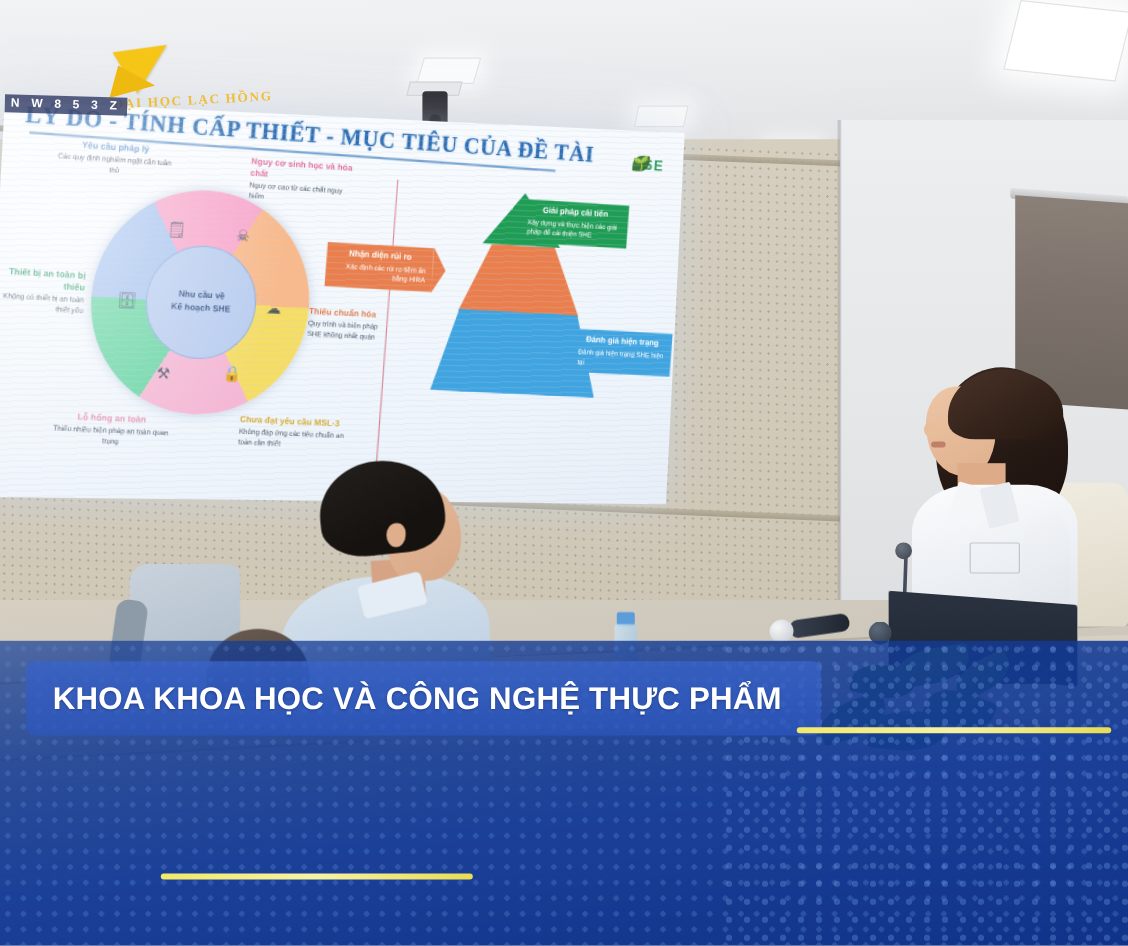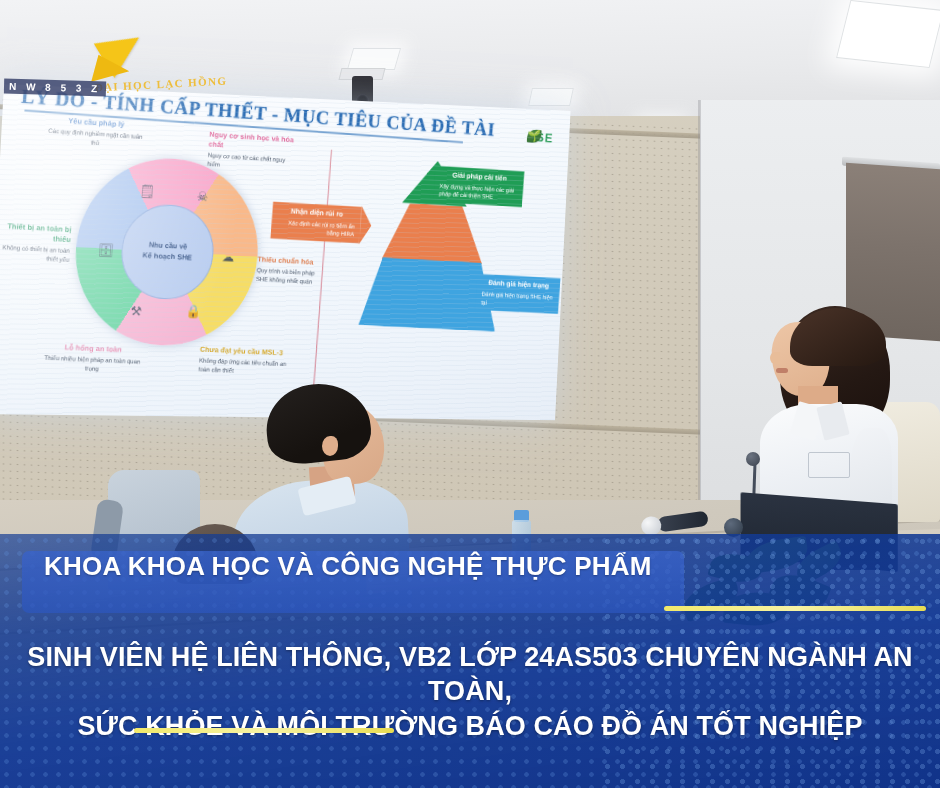--- a/index.html
+++ b/index.html
@@ -399,21 +399,21 @@
     position:absolute; left:600px; top:0; width:340px; height:254px;
     background-image:radial-gradient(circle, rgba(120,168,232,.5) 2.4px, transparent 2.8px);
     background-size:15px 15px;
     opacity:.6;
   }
 
   .title-pill {
     position:absolute; left:22px; top:551px; width:662px; height:62px;
     background:linear-gradient(180deg, rgba(56,98,200,.80), rgba(44,86,190,.72));
     border-radius:7px;
-    display:flex; 
+    display:flex; align-items:center;
   }
   .title-pill span {
     color:#ffffff; font-size:26px; font-weight:800; letter-spacing:.2px;
     padding-left:22px; white-space:nowrap;
     text-shadow:0 1px 2px rgba(0,0,0,.3);
   }
 
   .rule { position:absolute; height:5px; border-radius:3px;
     background:linear-gradient(90deg,#f2e96a,#f6f2a4,#e8dc52); }
   .rule-top { left:664px; top:606px; width:262px; }
@@ -614,21 +614,17 @@
     <div class="banner-dots"></div>
     <div class="banner-dots2"></div>
   </div>
 
   <div class="title-pill">
     <span>KHOA KHOA HỌC VÀ CÔNG NGHỆ THỰC PHẨM</span>
   </div>
 
   <div class="rule rule-top"></div>
 
-  <div class="headline">
-    <div>SINH VIÊN HỆ LIÊN THÔNG, VB2 LỚP 24AS503 CHUYÊN NGÀNH AN TOÀN,</div>
-    <div>SỨC KHỎE VÀ MÔI TRƯỜNG BÁO CÁO ĐỒ ÁN TỐT NGHIỆP</div>
-  </div>
 
   <div class="rule rule-bottom"></div>
 
 
 </div>
 
 </body></html>

